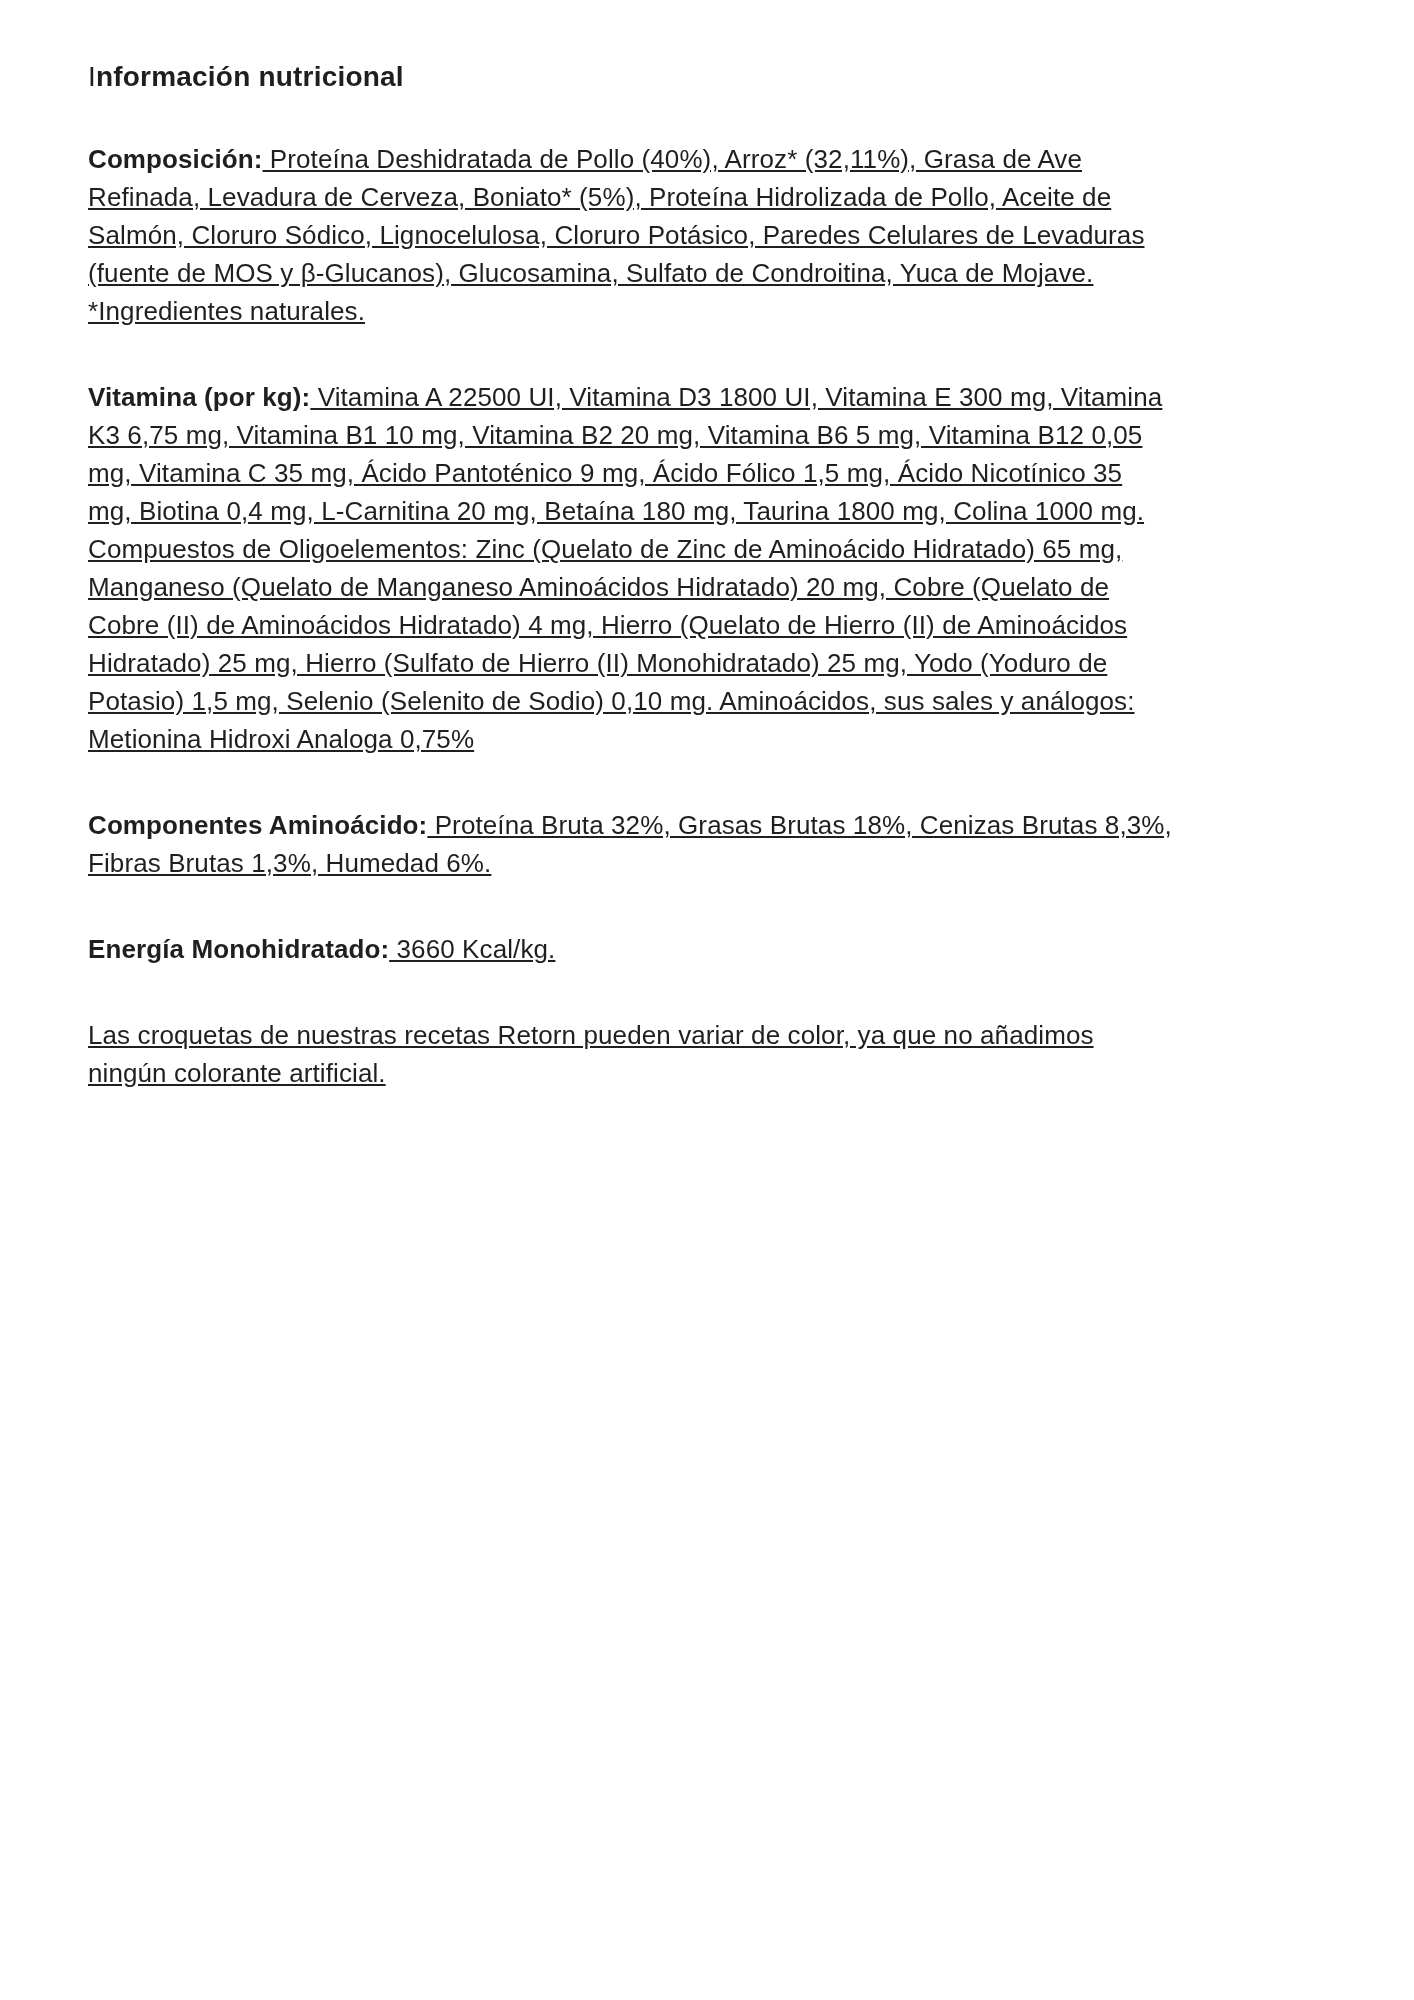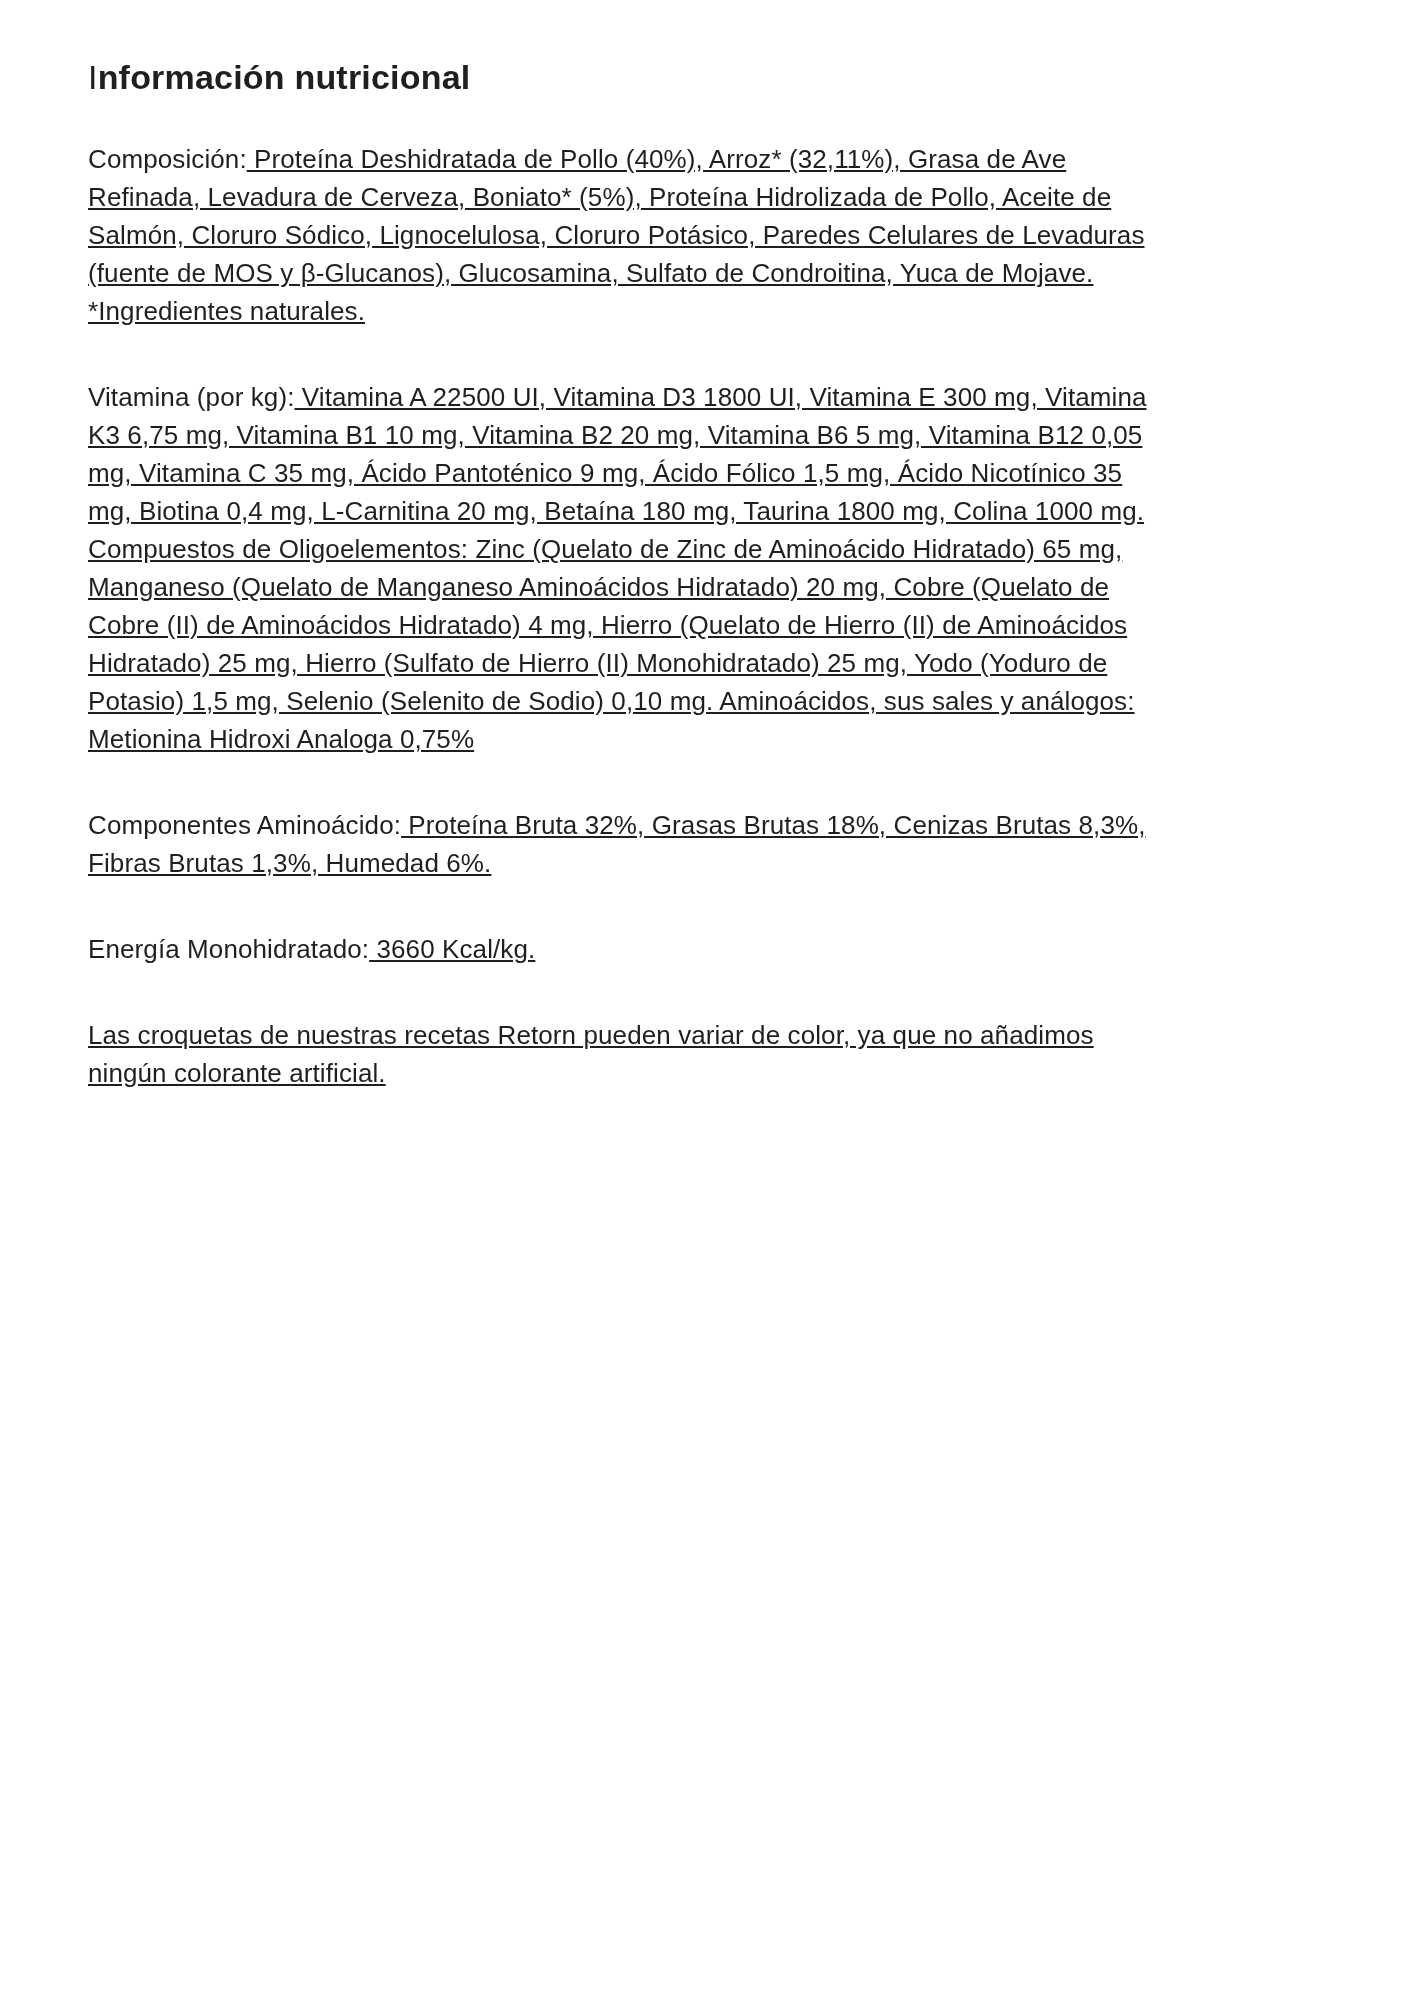--- a/index.html
+++ b/index.html
@@ -10,37 +10,37 @@
     width: 1414px;
     min-height: 2000px;
     box-sizing: border-box;
     background: #ffffff;
     color: #1f1f1f;
     font-family: "Liberation Sans", "DejaVu Sans", sans-serif;
     padding: 60px 76px 0 88px;
     overflow-x: hidden;
   }
   .page-title {
-    font-size: 34px;
+    font-size: 28px;
     line-height: 34px;
     font-weight: 700;
     margin: 0 0 46px 0;
     letter-spacing: 0.2px;
   }
   .title-prefix {
     font-weight: 400;
   }
   .section {
     font-size: 26px;
     line-height: 38px;
     margin: 0 0 48px 0;
     letter-spacing: 0.1px;
   }
   .section-label {
-    font-weight: 400;
+    font-weight: 700;
   }
   .section-text {
     white-space: pre-line;
     font-weight: 400;
     text-decoration: underline;
   }
 </style>
 </head>
 <body>
 

